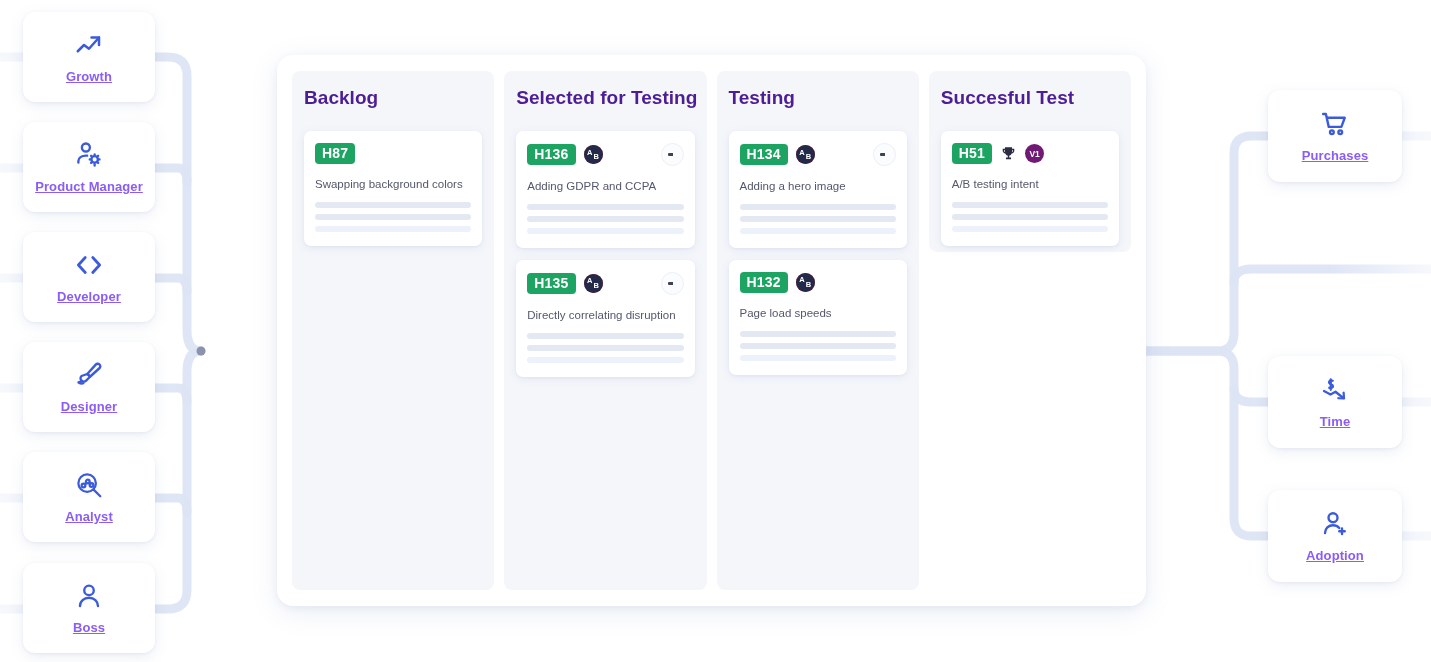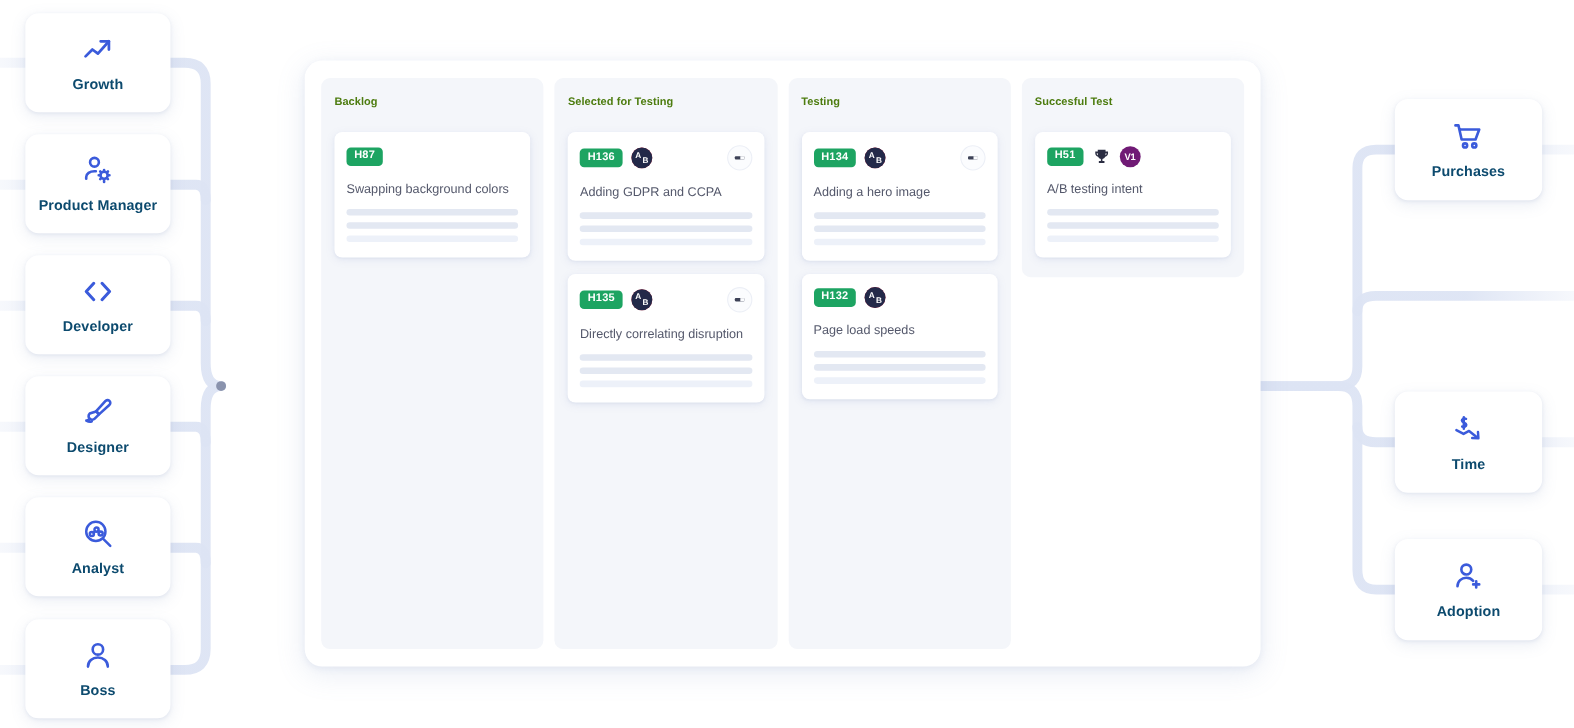--- a/index.html
+++ b/index.html
@@ -44,23 +44,24 @@
   .side-card .ic {
     width: 30px;
     height: 30px;
     display: block;
     color: #3b5bdb;
   }
   .side-card .ic svg { display: block; width: 30px; height: 30px; }
   .side-card .lbl {
     font-size: 13px;
     font-weight: bold;
-    color: #0c4a6e;
+    color: #8b5cf6;
     letter-spacing: .1px;
     white-space: nowrap;
+    text-decoration: underline;
   }
 
   
   .left-card  { left: 23px; height: 90px; }
   .right-card { left: 1268px; width: 134px; height: 92px; }
 
   
   #board {
     position: absolute;
     left: 277px;
@@ -81,23 +82,23 @@
     border-radius: 8px;
     padding: 16px 12px 12px 12px;
     display: flex;
     flex-direction: column;
     gap: 12px;
     min-width: 0;
   }
   .column.short { align-self: flex-start; height: 181px; }
 
   .col-title {
-    font-size: 10px;
+    font-size: 19px;
     font-weight: bold;
-    color: #4d7c0f;
+    color: #4c1d95;
     letter-spacing: .05px;
     margin-bottom: 10px;
     white-space: nowrap;
   }
 
   
   .task {
     background: #ffffff;
     border-radius: 7px;
     padding: 12px 11px 14px 11px;
@@ -108,21 +109,21 @@
     display: flex;
     align-items: center;
     gap: 8px;
     margin-bottom: 13px;
     min-height: 20px;
   }
 
   .chip {
     background: #1da462;
     color: #ffffff;
-    font-size: 10px;
+    font-size: 14px;
     font-weight: bold;
     border-radius: 4px;
     padding: 3px 7px 4px 7px;
     line-height: 1;
     letter-spacing: .2px;
   }
 
   
   .ab-avatar {
     position: relative;

